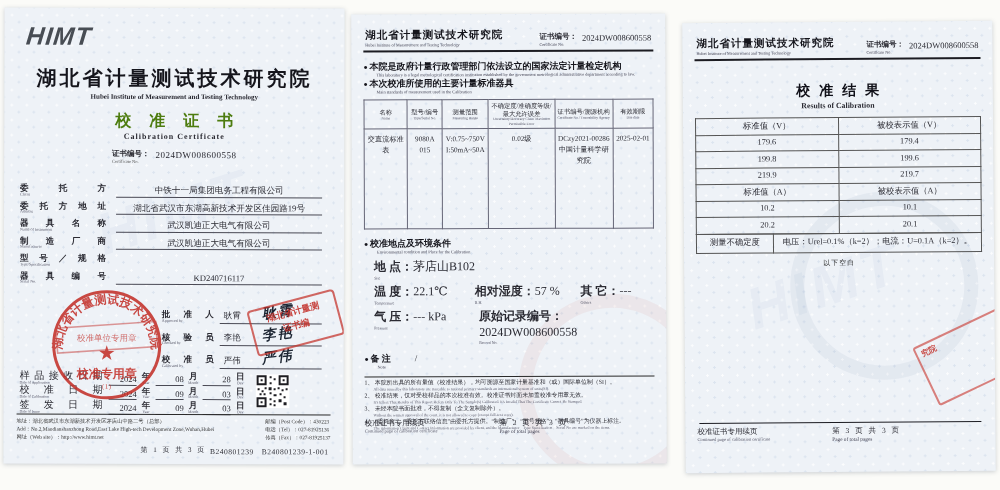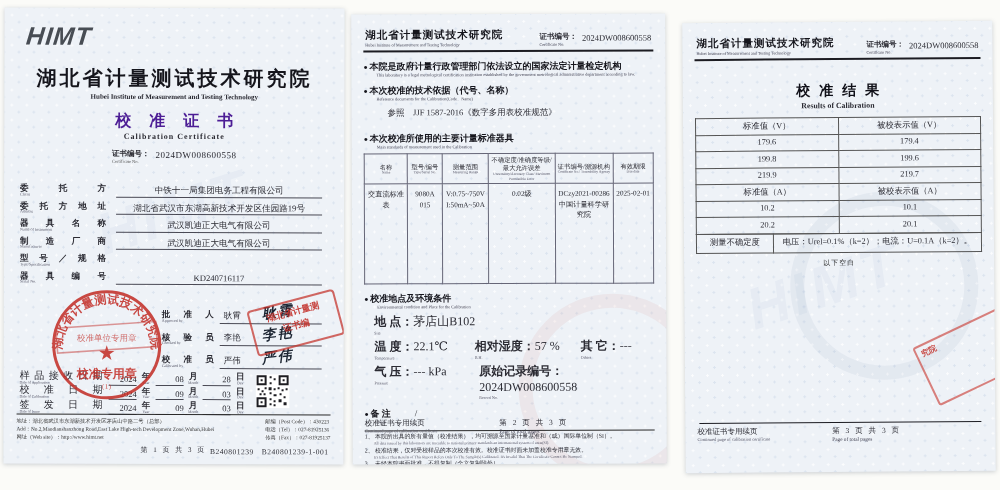--- a/index.html
+++ b/index.html
@@ -13,21 +13,21 @@
   #p1{left:4px;top:8px;width:340px;height:456px;transform:rotate(.15deg);}
   #p2{left:352px;top:14px;width:314px;height:450px;transform:rotate(-.2deg);}
   #p3{left:684px;top:22px;width:310px;height:450px;transform:rotate(-.45deg);}
   .rel{position:relative;z-index:1;}
 
   
   .logo{margin:14px 0 0 22px;font:italic 900 25px "Liberation Sans",sans-serif;color:#484d54;
         letter-spacing:1px;transform:skewX(-6deg);}
   .inst-cn{margin-top:14px;text-align:center;font-size:20px;font-weight:bold;letter-spacing:3px;color:#15151c;}
   .inst-en{text-align:center;font-size:7px;font-weight:bold;margin-top:1px;}
-  .doc-title{margin-top:10px;text-align:center;font-size:16px;font-weight:bold;letter-spacing:18px;text-indent:18px;color:#4c1d95;}
+  .doc-title{margin-top:10px;text-align:center;font-size:16px;font-weight:bold;letter-spacing:18px;text-indent:18px;color:#4d7c0f;}
   .doc-title-en{text-align:center;font-size:8px;font-weight:bold;letter-spacing:1px;}
   .certno{display:flex;justify-content:center;gap:6px;margin-top:8px;align-items:flex-start;}
   .certno .lab .cn{font-size:7.5px;font-weight:bold;}
   .certno .lab .en{font-size:4.5px;color:#555;}
   .certno .val{font-size:9px;letter-spacing:.5px;padding-top:1px;}
   .fields{margin:16px 22px 0 16px;}
   .frow{display:flex;align-items:flex-end;height:17.5px;}
   .flab{width:86px;padding-right:10px;}
   .flab .cn{font-size:8.5px;font-weight:bold;text-align:justify;text-align-last:justify;line-height:1;}
   .flab .en{font-size:4px;color:#556;line-height:1.2;}
@@ -369,25 +369,20 @@
           </span>
         <span class="val">2024DW008600558</span>
       </div>
     </div>
     <div class="rule"></div>
 
     <div style="margin-top:9px;">
       <div class="bullet">本院是政府计量行政管理部门依法设立的国家法定计量检定机构</div>
       <div class="bsub">This laboratory is a legal metrological certification institution established by the government metrological administrative department according to law.</div>
     </div>
-    <div style="margin-top:7px;">
-      <div class="bullet">本次校准的技术依据（代号、名称）</div>
-      <div class="bsub">Reference documents for the Calibration(Code、Name)</div>
-      <div class="refline">参照　JJF 1587-2016《数字多用表校准规范》</div>
-    </div>
     <div>
       <div class="bullet">本次校准所使用的主要计量标准器具</div>
       <div class="bsub">Main standards of measurement used in the Calibration</div>
       <table class="stdtable">
         <tbody>
             <tr>
           <th style="width:15%">
                 <div class="hcn">名称</div>
                 <div class="hen">Name</div>
               </th>

